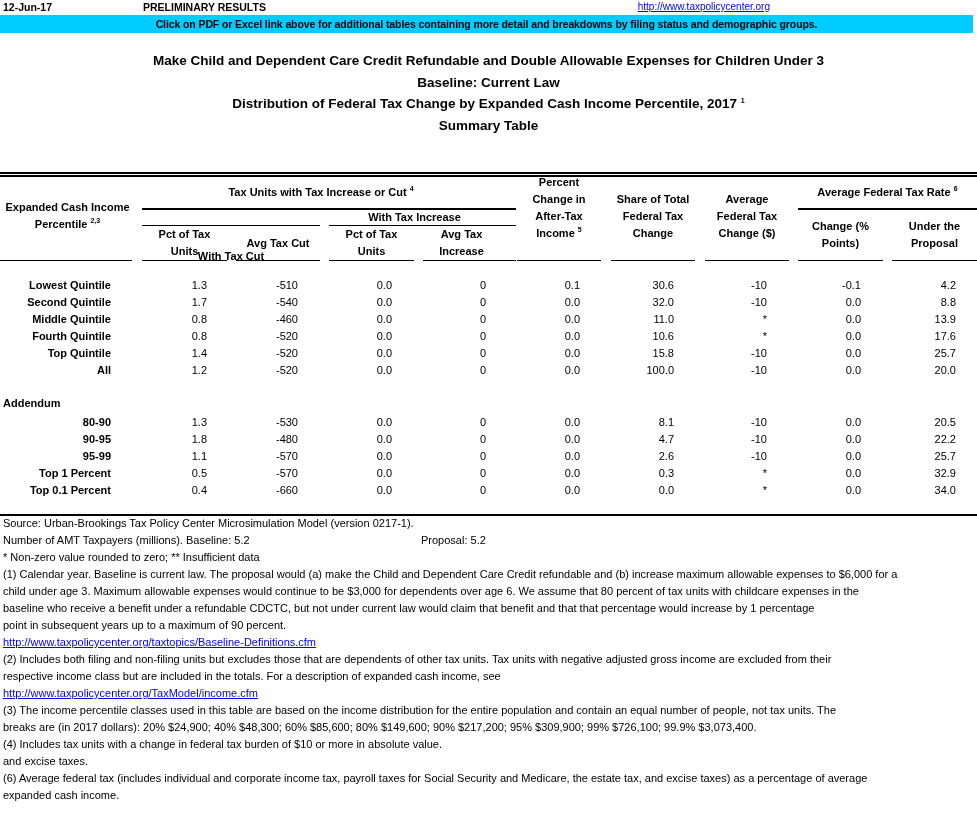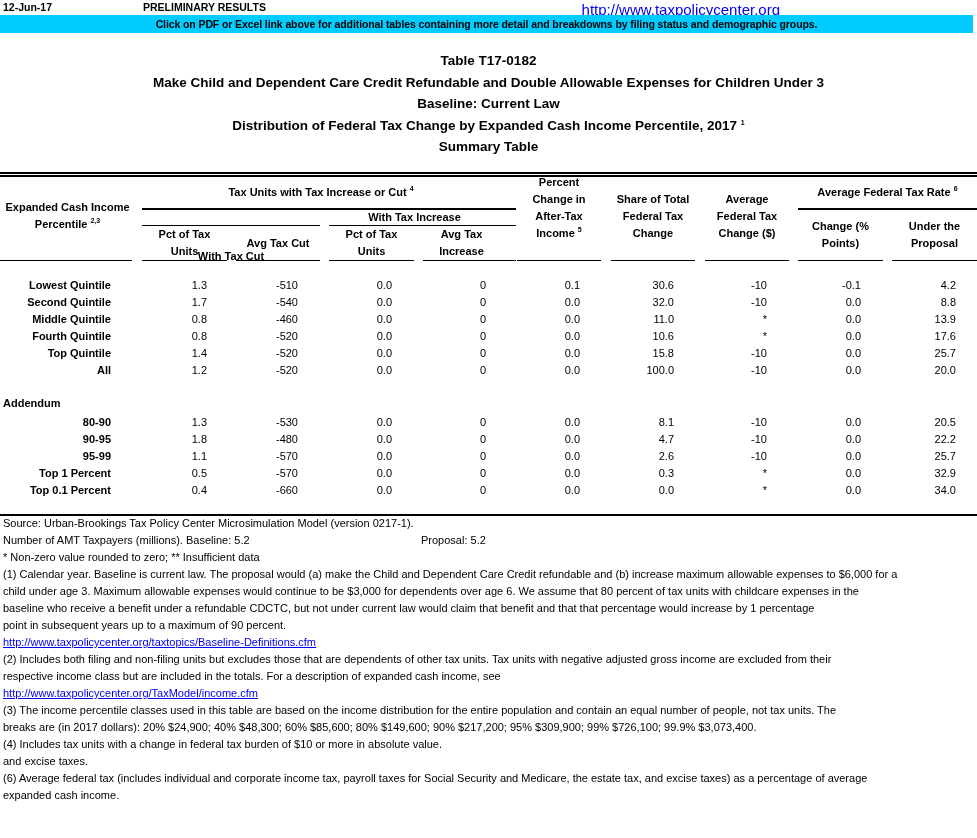--- a/index.html
+++ b/index.html
@@ -8,22 +8,22 @@
     font-family: "Liberation Sans", "DejaVu Sans", sans-serif;
     color: #000;
   }
   .topbar {
     position: absolute; left: 0; top: 0; width: 783px; height: 14px;
     font-size: 10.5px; font-weight: bold;
   }
   .topbar .date { position: absolute; left: 3px; top: 1px; }
   .topbar .prelim { position: absolute; left: 143px; top: 1px; }
   .topbar .url {
-    position: absolute; right: 3px; top: 1px; font-weight: normal;
-    color: #0000ee; text-decoration: underline; font-size: 15px;
+    position: absolute; right: 13px; top: 1px; font-weight: normal;
+    color: #0000ee; text-decoration: underline; font-size: 10px;
   }
   .banner {
     position: absolute; left: 0; top: 15px; width: 973px; height: 18px;
     background: #00ccff; font-size: 10.5px; font-weight: bold;
     text-align: center; line-height: 18px; letter-spacing: -0.1px;
   }
   .titles {
     position: absolute; left: 0; top: 50px; width: 977px; text-align: center;
     font-weight: bold; font-size: 13.5px;
   }
@@ -61,21 +61,20 @@
 <body>
 
 <div class="topbar">
   <span class="date">12-Jun-17</span>
   <span class="prelim">PRELIMINARY RESULTS</span>
   <a class="url">http://www.taxpolicycenter.org</a>
 </div>
 <div class="banner">Click on PDF or Excel link above for additional tables containing more detail and breakdowns by filing status and demographic groups.</div>
 
 <div class="titles">
-  <div>Table T17-0182</div>
   <div>Make Child and Dependent Care Credit Refundable and Double Allowable Expenses for Children Under 3</div>
   <div>Baseline: Current Law</div>
   <div><span>Distribution of Federal Tax Change by Expanded Cash Income Percentile, 2017</span> <sup>1</sup></div>
   <div>Summary Table</div>
 </div>
 
 <div class="dbl" style="top:172px;"></div>
 <div class="dbl" style="top:175px;"></div>
 
 <div class="hdr" style="left:0;top:199px;width:135px;">

